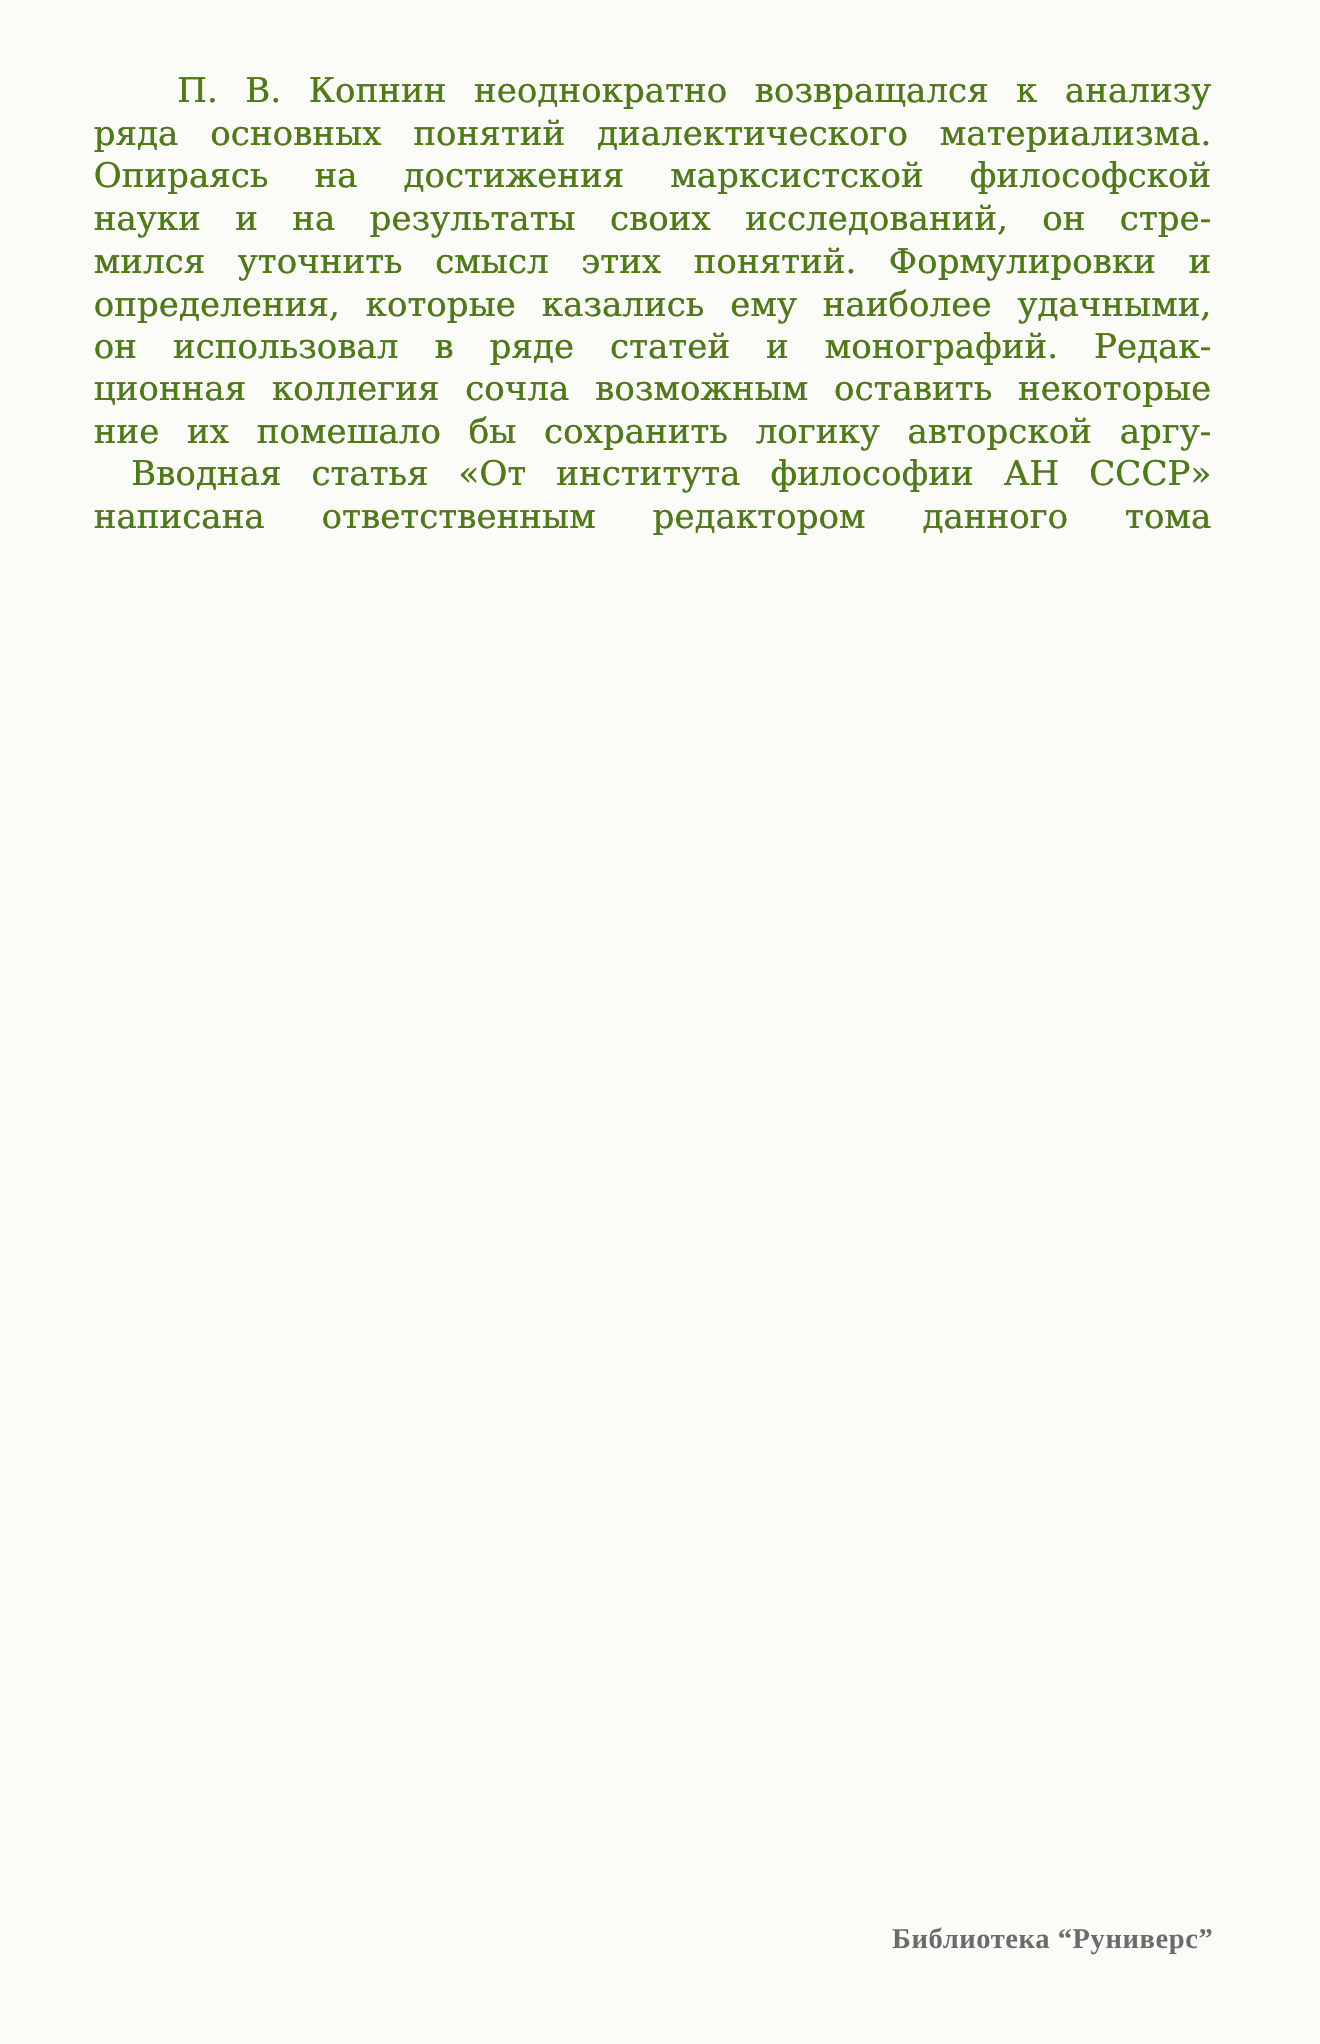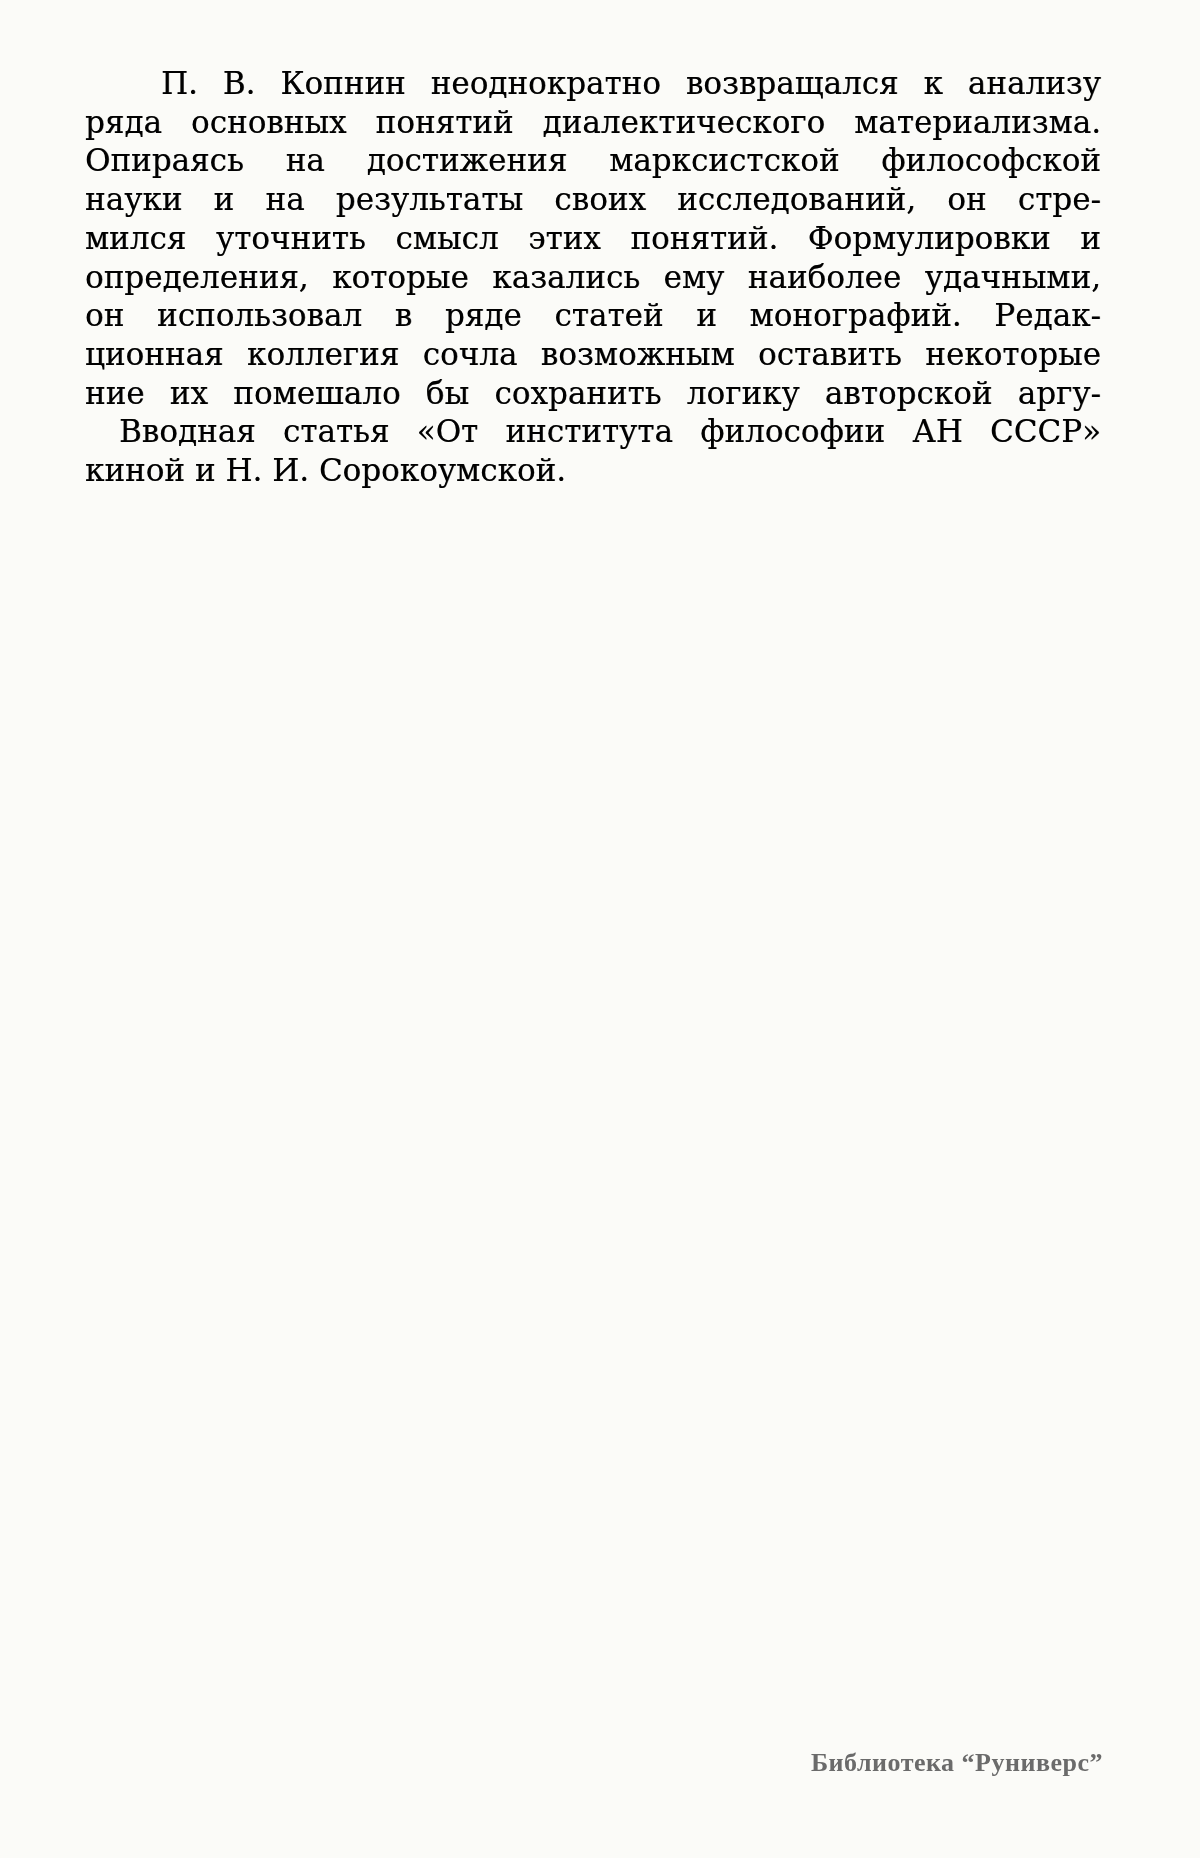--- a/index.html
+++ b/index.html
@@ -15,21 +15,21 @@
   }
   .page {
     position: absolute;
     inset: 0;
   }
   .text-block {
     position: absolute;
     left: 85px;
     top: 64px;
     width: 1016px;
-    color: #000000;
+    color: #4d7c0f;
     font-family: "DejaVu Serif", "Liberation Serif", serif;
     font-size: 31px;
     line-height: 38.7px;
     text-shadow: 0.4px 0 0 rgba(0,0,0,0.55);
   }
   .para {
     margin: 0;
     padding: 0;
   }
   .line {
@@ -65,20 +65,20 @@
       <div class="line">науки и на результаты своих исследований, он стре-</div>
       <div class="line">мился уточнить смысл этих понятий. Формулировки и</div>
       <div class="line">определения, которые казались ему наиболее удачными,</div>
       <div class="line">он использовал в ряде статей и монографий. Редак-</div>
       <div class="line">ционная коллегия сочла возможным оставить некоторые</div>
       <div class="line">ние их помешало бы сохранить логику авторской аргу-</div>
     </div>
 
     <div class="para">
       <div class="line indent-p2">Вводная статья «От института философии АН СССР»</div>
-      <div class="line last">киной и Н. И. Сорокоумской.</div>
+      <div class="line">написана ответственным редактором данного тома</div>
     </div>
 
   </div>
 
   <div class="watermark">Библиотека “Руниверс”</div>
 
 </div>
 
 </body></html>

